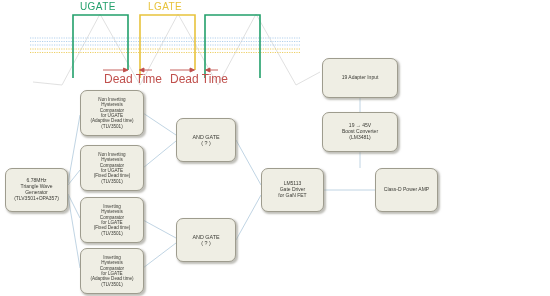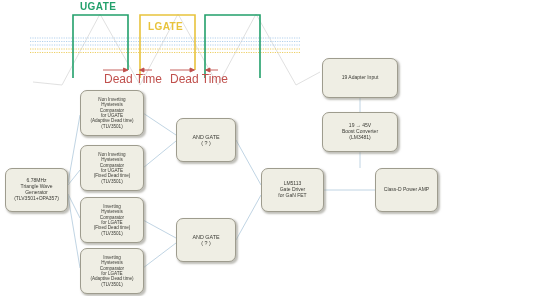--- a/index.html
+++ b/index.html
@@ -28,26 +28,26 @@
   }
   #timing svg {
     position: absolute;
     left: 0;
     top: 0;
   }
 
   .wave-label {
     position: absolute;
     font-size: 10px;
-    font-weight: bold;
+    font-weight: normal;
     letter-spacing: 0.4px;
     white-space: nowrap;
   }
   .wave-label.ugate { color: #22a06b; }
-  .wave-label.lgate { color: #e8c33c; margin-top: 20px; }
+  .wave-label.lgate { color: #e8c33c; }
 
   .dead-label {
     position: absolute;
     font-size: 12px;
     color: #c0504d;
     white-space: nowrap;
   }
 
   
   .block {

